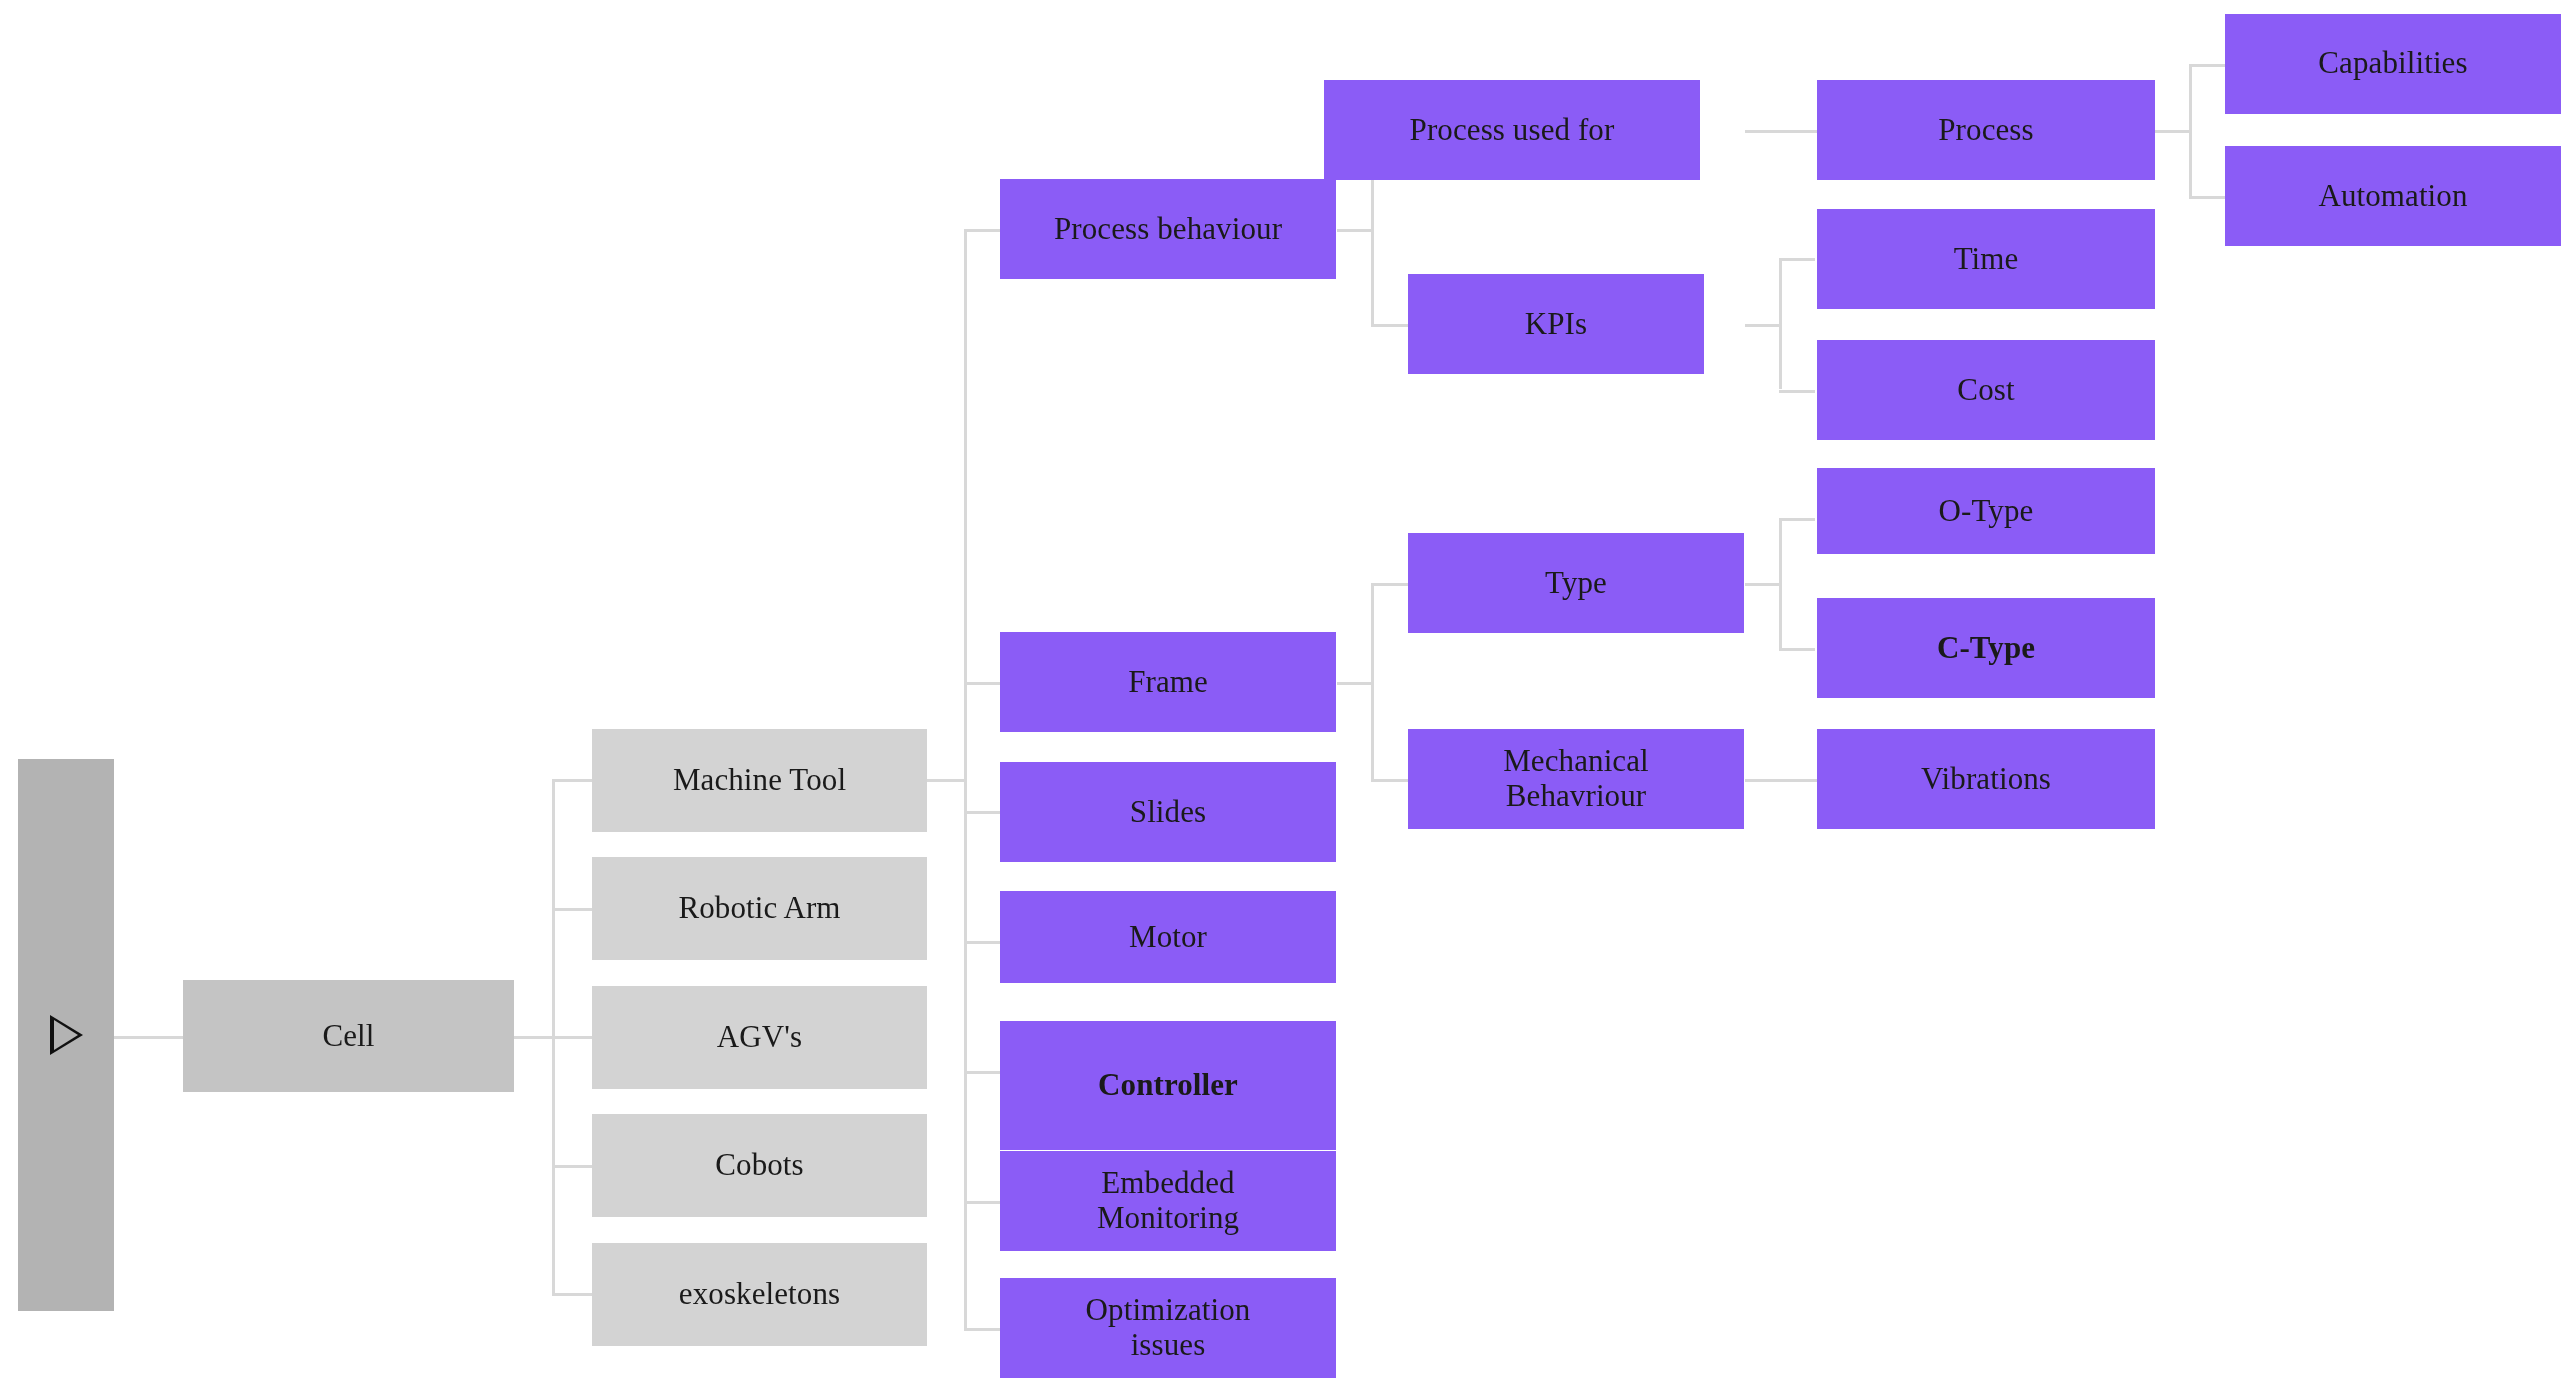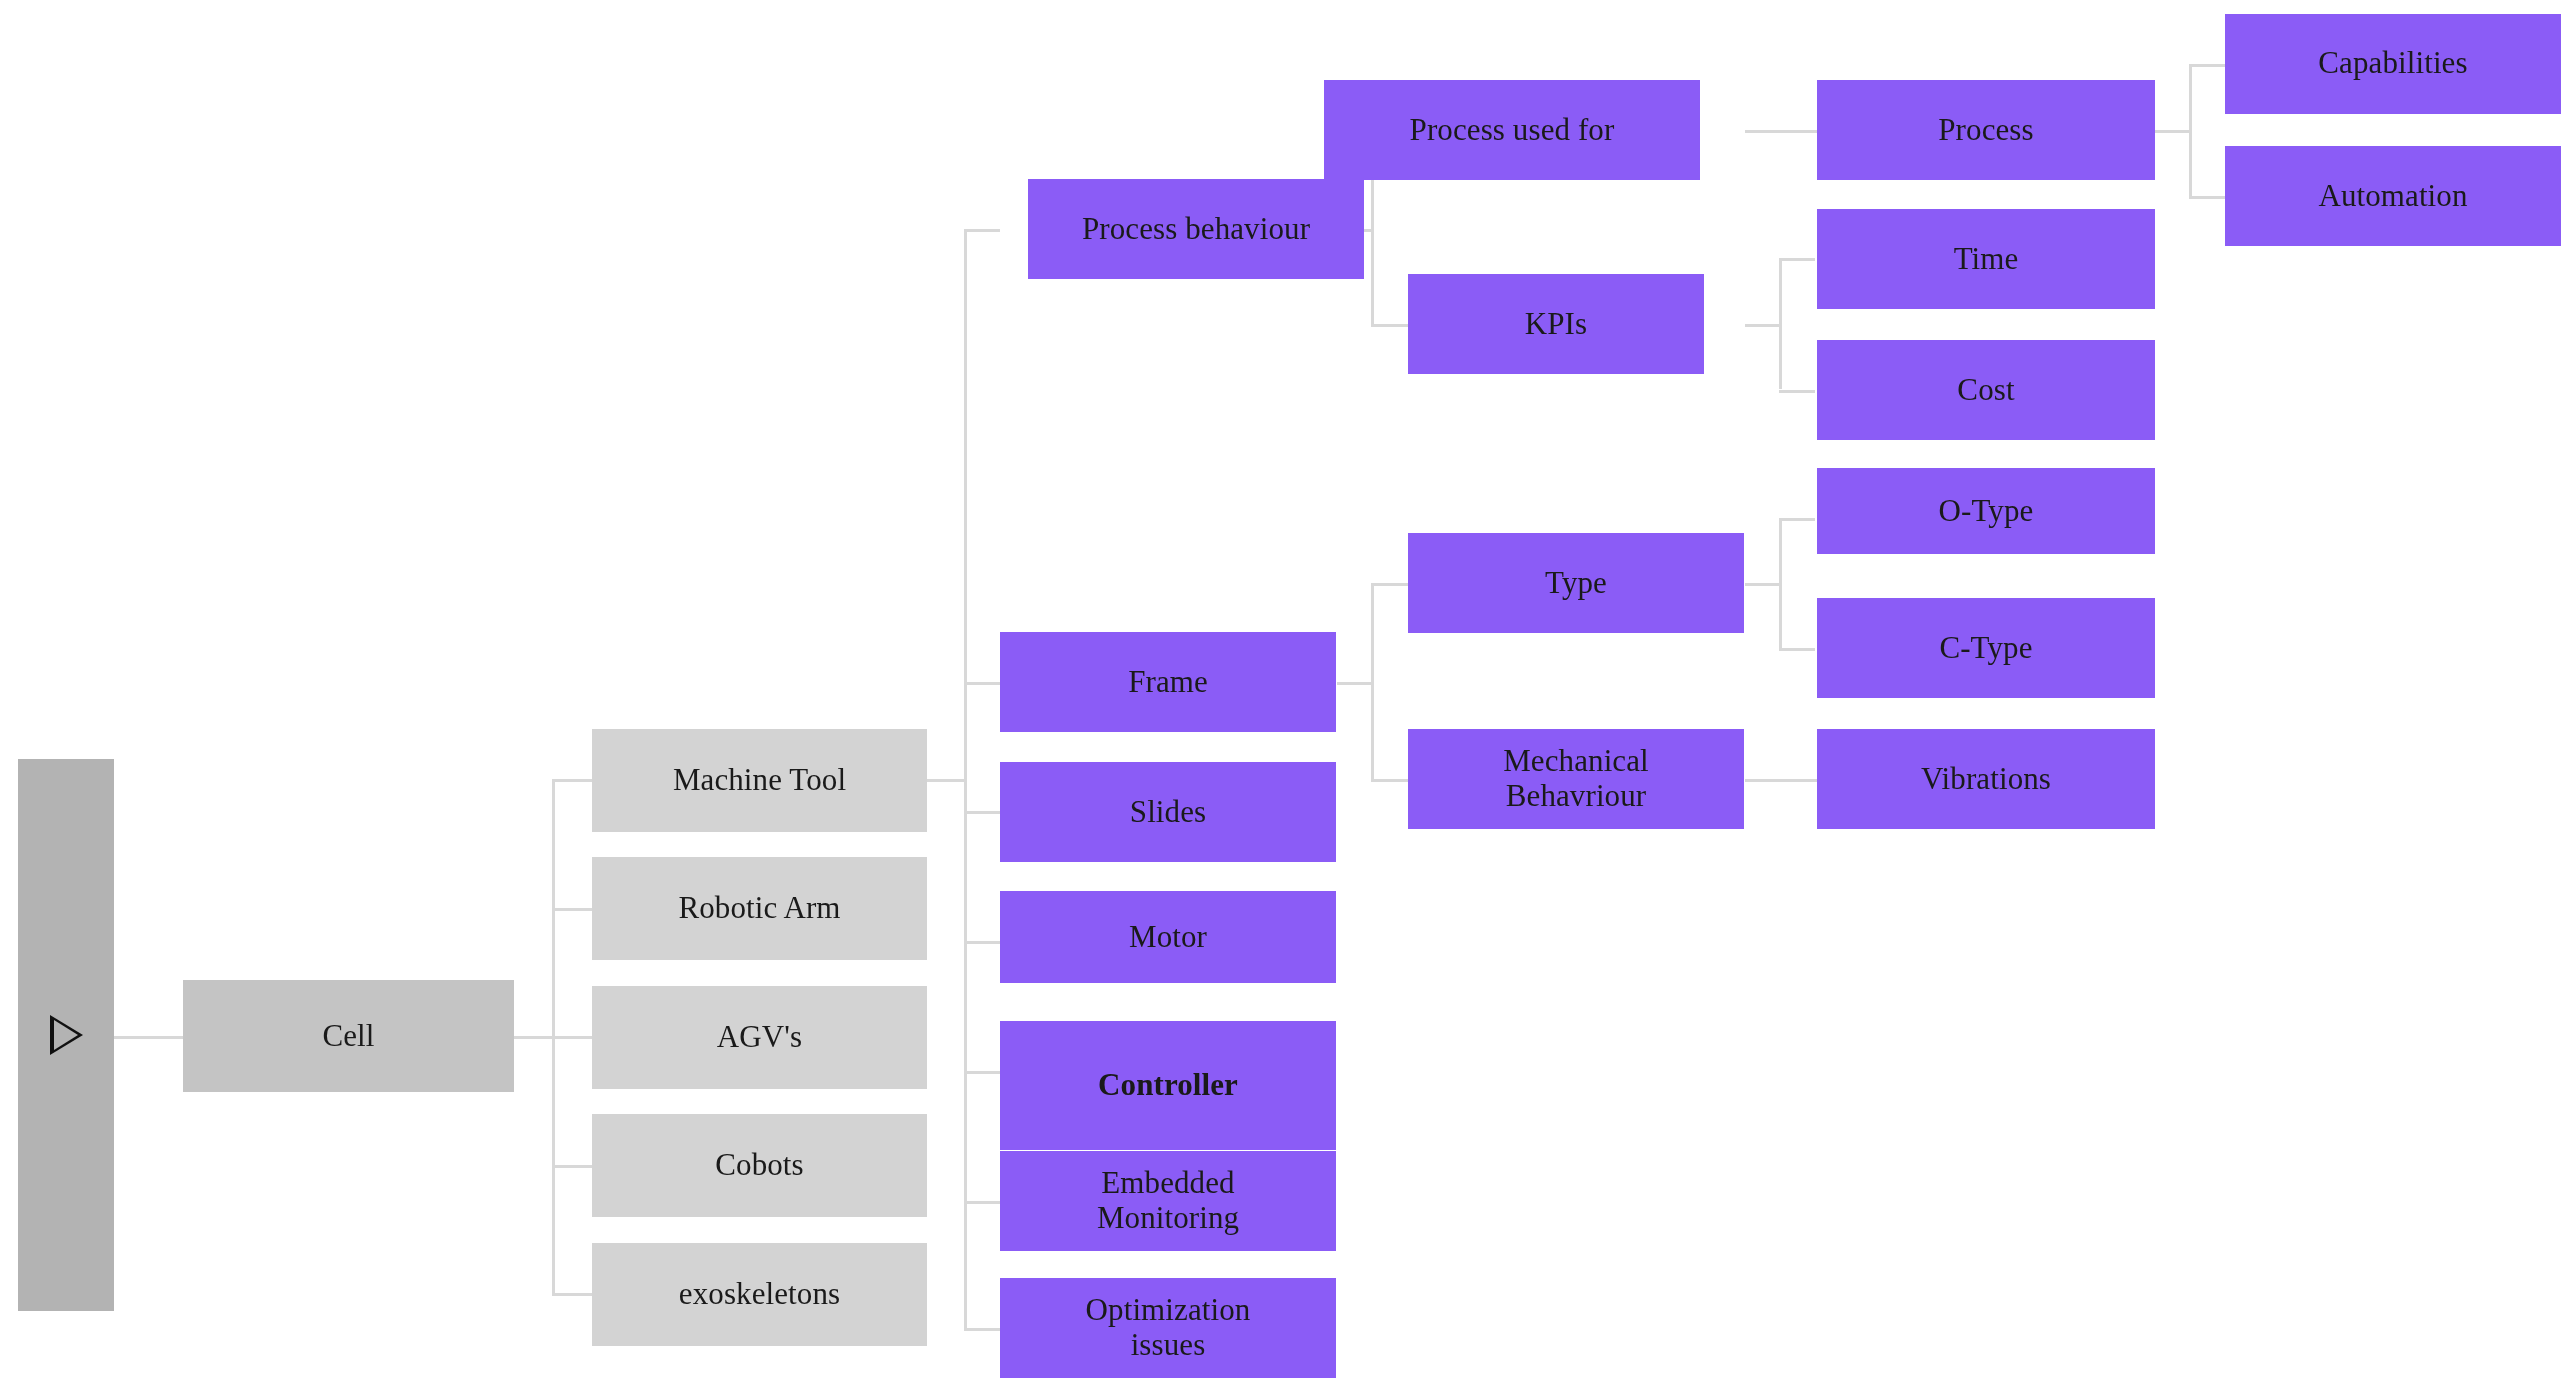--- a/index.html
+++ b/index.html
@@ -133,40 +133,40 @@
   </div>
 
   <div class="node lvl1" style="left:183px; top:980px; width:331px; height:112px;">Cell</div>
 
   <div class="node lvl2" style="left:592px; top:729px; width:335px; height:103px;">Machine Tool</div>
   <div class="node lvl2" style="left:592px; top:857px; width:335px; height:103px;">Robotic Arm</div>
   <div class="node lvl2" style="left:592px; top:986px; width:335px; height:103px;">AGV's</div>
   <div class="node lvl2" style="left:592px; top:1114px; width:335px; height:103px;">Cobots</div>
   <div class="node lvl2" style="left:592px; top:1243px; width:335px; height:103px;">exoskeletons</div>
 
-  <div class="node lvl3" style="left:1000px; top:179px; width:336px; height:100px;margin-left:28px;">Process behaviour</div>
+  <div class="node lvl3" style="left:1000px; top:179px; width:336px; height:100px;">Process behaviour</div>
   <div class="node lvl3" style="left:1000px; top:632px; width:336px; height:100px;">Frame</div>
   <div class="node lvl3" style="left:1000px; top:762px; width:336px; height:100px;">Slides</div>
   <div class="node lvl3" style="left:1000px; top:891px; width:336px; height:92px;">Motor</div>
   <div class="node lvl3" style="left:1000px; top:1021px; width:336px; height:129px;font-weight:bold;">Controller</div>
   <div class="node lvl3" style="left:1000px; top:1151px; width:336px; height:100px;">Embedded
 Monitoring</div>
   <div class="node lvl3" style="left:1000px; top:1278px; width:336px; height:100px;">Optimization
 issues</div>
 
   <div class="node lvl4" style="left:1324px; top:80px; width:376px; height:100px;">Process used for</div>
   <div class="node lvl4" style="left:1408px; top:274px; width:296px; height:100px;">KPIs</div>
   <div class="node lvl4" style="left:1408px; top:533px; width:336px; height:100px;">Type</div>
   <div class="node lvl4" style="left:1408px; top:729px; width:336px; height:100px;">Mechanical
 Behavriour</div>
 
   <div class="node lvl5" style="left:1817px; top:80px; width:338px; height:100px;">Process</div>
   <div class="node lvl5" style="left:1817px; top:209px; width:338px; height:100px;">Time</div>
   <div class="node lvl5" style="left:1817px; top:340px; width:338px; height:100px;">Cost</div>
   <div class="node lvl5" style="left:1817px; top:468px; width:338px; height:86px;">O-Type</div>
-  <div class="node lvl5" style="left:1817px; top:598px; width:338px; height:100px;">C-Type</div>
+  <div class="node lvl5" style="left:1817px; top:598px; width:338px; height:100px;font-weight:bold;">C-Type</div>
   <div class="node lvl5" style="left:1817px; top:729px; width:338px; height:100px;">Vibrations</div>
 
   <div class="node lvl5" style="left:2225px; top:13.7px; width:336px; height:100px;">Capabilities</div>
   <div class="node lvl5" style="left:2225px; top:146px; width:336px; height:100px;">Automation</div>
 
 </div>
 
 
 </body></html>

